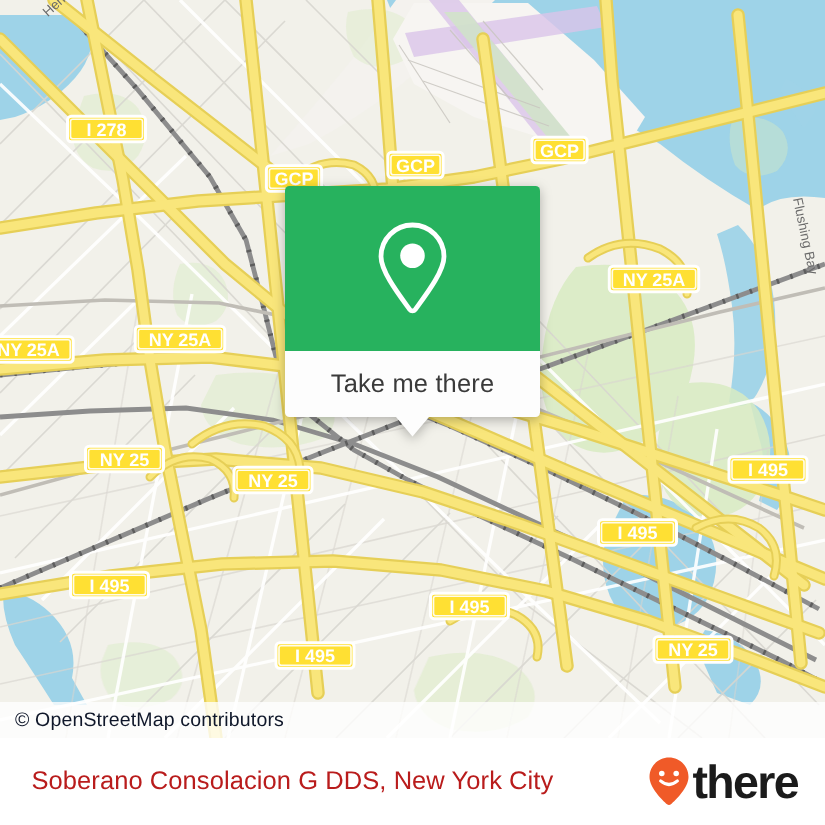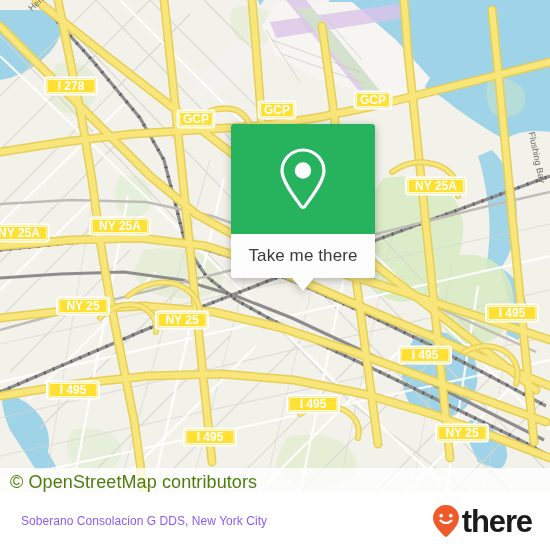--- a/index.html
+++ b/index.html
@@ -38,36 +38,35 @@
     top: 468px;
     width: 550px;
     height: 24px;
     background: rgba(255,255,255,0.78);
     z-index: 40;
   }
   .attrib-text {
     position: absolute;
     left: 10px;
     top: 472px;
-    font-size: 18px;
-    color: #4d7c0f;
+    font-size: 13px;
+    color: #0f172a;
     letter-spacing: .1px;
     z-index: 41;
     white-space: nowrap;
   }
 
   
   .popup {
     position: absolute;
     left: 190px;
     top: 124px;
-    width: 144px;
+    width: 170px;
     z-index: 50;
     filter: drop-shadow(0 2px 4px rgba(0,0,0,0.28));
-    margin-left: 41px;
   }
   .popup-top {
     height: 110px;
     background: #27b25e;
     border-radius: 3px 3px 0 0;
     display: flex;
     align-items: center;
     justify-content: center;
   }
   .popup-bottom {
@@ -100,22 +99,22 @@
     left: 0; top: 492px;
     width: 550px; height: 58px;
     background: #ffffff;
     overflow: hidden;
   }
   .footer-title {
     position: absolute;
     left: 21px;
     top: 50%;
     transform: translateY(-50%);
-    font-size: 12px;
-    color: #8b5cf6;
+    font-size: 17px;
+    color: #b91c1c;
     white-space: nowrap;
     letter-spacing: .05px;
   }
   .logo {
     position: absolute;
     right: 18px;
     top: 50%;
     transform: translateY(-50%);
     display: flex;
     align-items: center;

